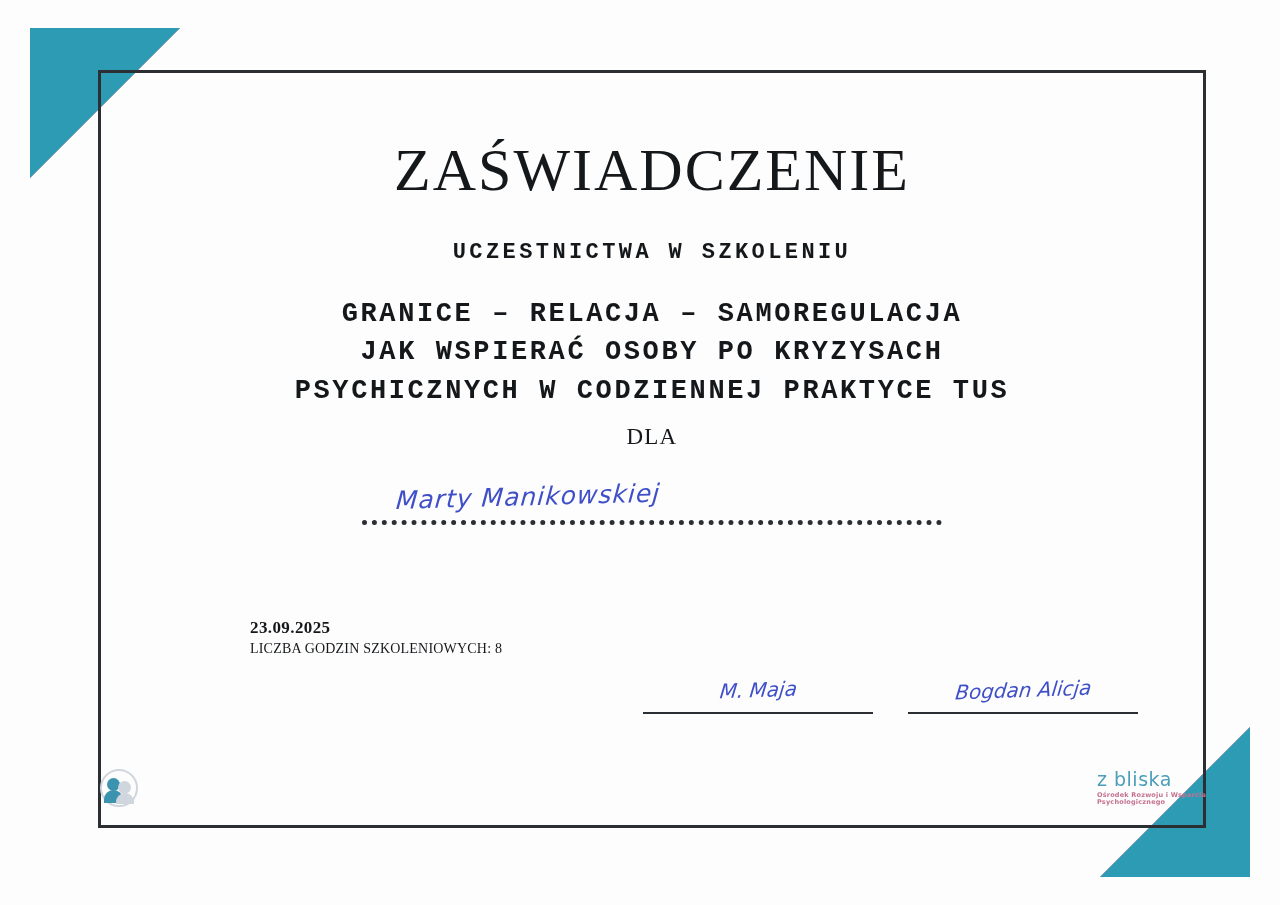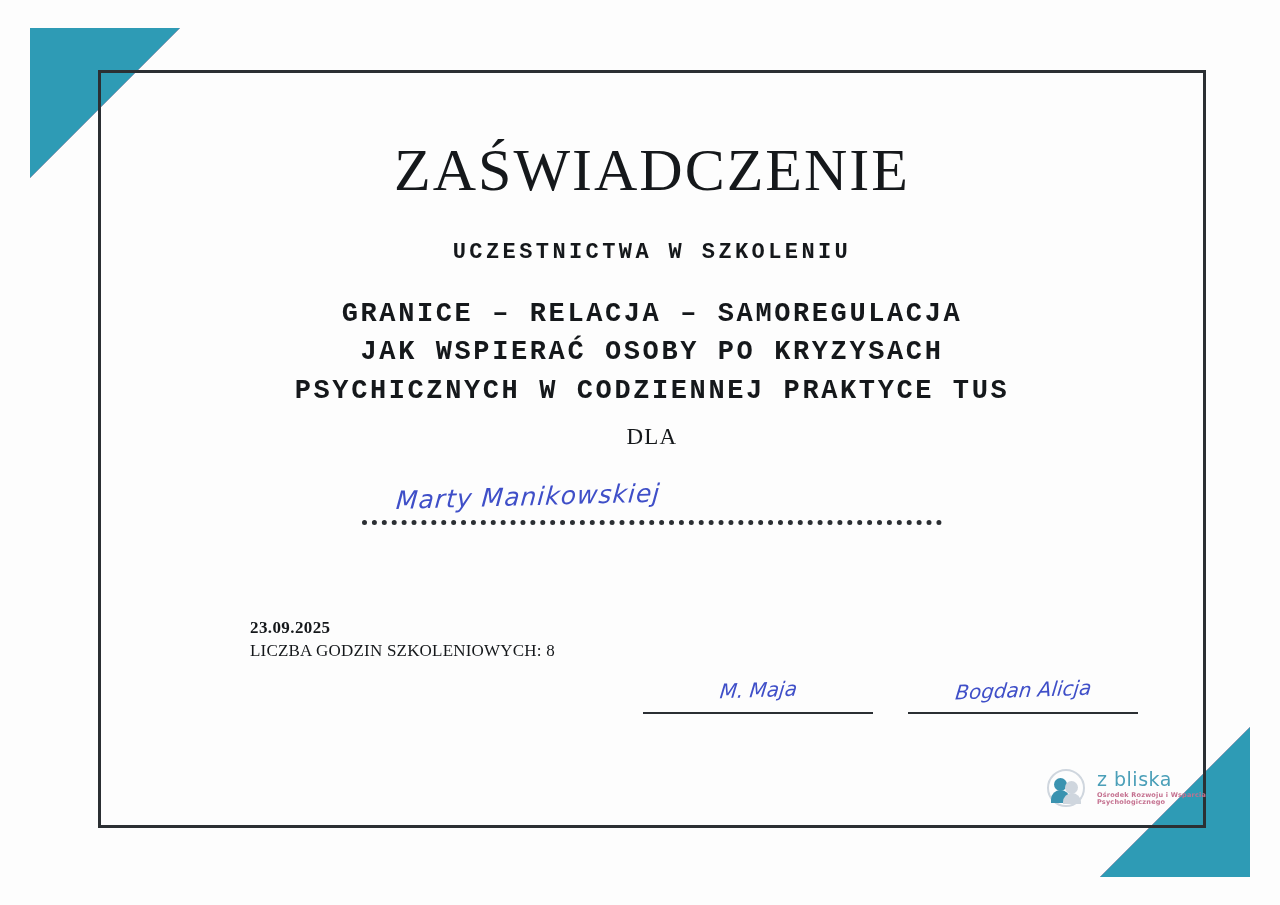--- a/index.html
+++ b/index.html
@@ -161,21 +161,21 @@
     font-family: "Liberation Serif", serif;
     color: #15181b;
   }
   .meta-date {
     font-size: 17px;
     font-weight: 700;
     letter-spacing: 0.4px;
   }
   .meta-hours {
     margin-top: 3px;
-    font-size: 17px;
+    font-size: 14px;
     letter-spacing: 0.2px;
   }
 
   
   .signatures {
     position: absolute;
     top: 600px;
     left: 0;
     width: 1108px;
     height: 60px;
@@ -204,21 +204,21 @@
     margin: 0 auto;
   }
 
   
   .logo {
     position: absolute;
     top: 690px;
     left: 0;
     width: 1108px;
     display: flex;
-    justify-content: flex-end;
+    justify-content: space-between;
     align-items: center;
     gap: 8px;
   }
   .logo-mark {
     width: 44px;
     height: 40px;
     position: relative;
   }
   .logo-mark .circle {
     position: absolute;

